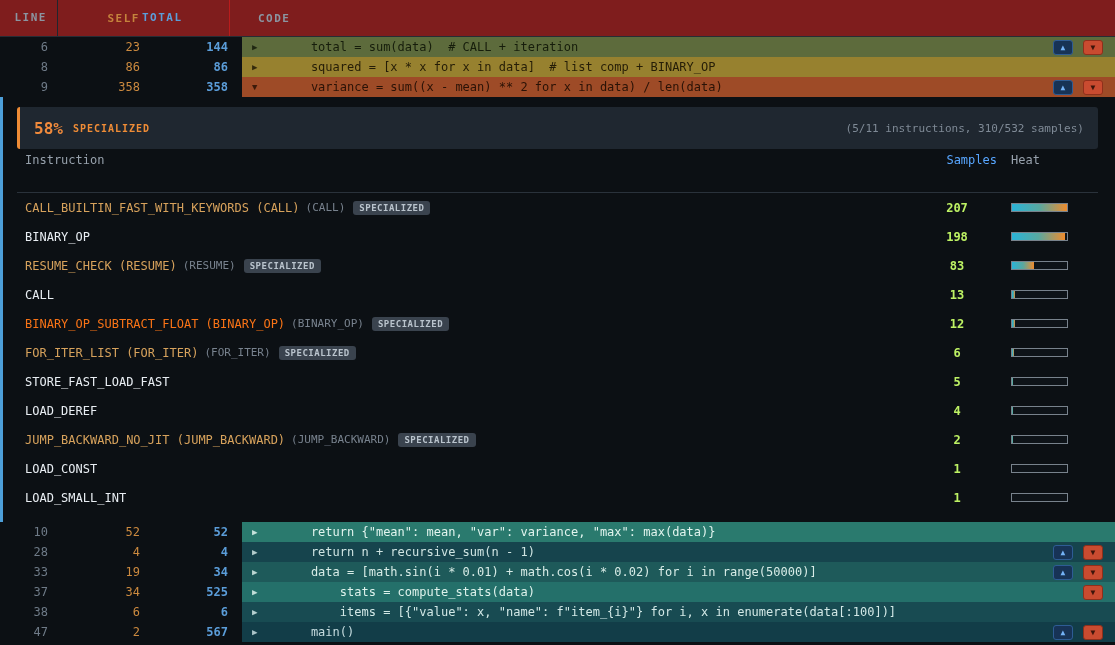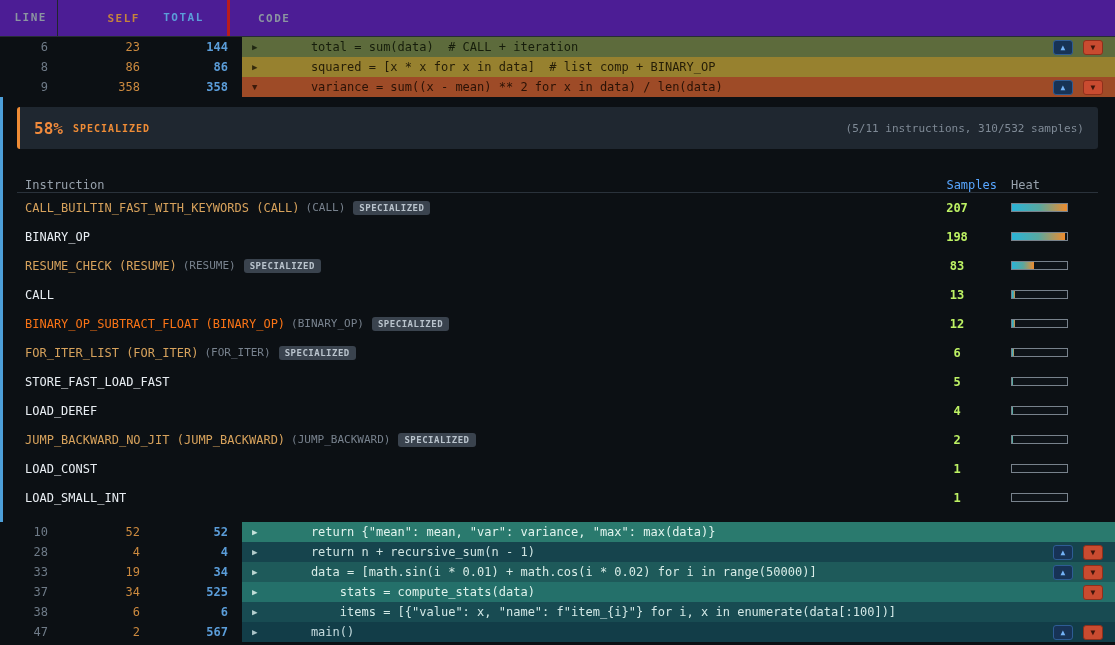--- a/index.html
+++ b/index.html
@@ -1,25 +1,25 @@
 <!DOCTYPE html>
 <html><head>
 <meta charset="utf-8">
 <style>
   * { margin:0; padding:0; box-sizing:border-box; }
   html,body { background:#0c1014; }
   body { font-family:"DejaVu Sans Mono", monospace; }
   .app { position:relative; width:1115px; height:645px; background:#0c1014; overflow:hidden; }
 
   
-  .cols-header { display:flex; height:37px; align-items:center; background:#4c1d95; border-bottom:1px solid #262d35;
+  .cols-header { display:flex; height:37px; align-items:center; background:#7f1d1d; border-bottom:1px solid #262d35;
                  font-size:11px; font-weight:bold; letter-spacing:1.5px; color:#8b95a1; }
   .cols-header .hline  { width:58px; text-align:right; padding-right:10px; border-right:1px solid #20262e; line-height:36px; }
   .cols-header .hself  { width:84px; text-align:right; padding-right:2px; color:#c5833c; }
-  .cols-header .htotal { width:88px; text-align:center; padding-right:2px; color:#5b9dd9; border-right:3px solid #b91c1c; line-height:36px; }
+  .cols-header .htotal { width:88px; text-align:left; padding-right:2px; color:#5b9dd9; border-right:1px solid #b91c1c; line-height:36px; }
   .cols-header .hcode  { padding-left:28px; }
 
   
   .row { display:flex; height:20px; }
   .gut { font-size:12px; line-height:20px; }
   .gut.line  { width:58px; text-align:right; padding-right:10px; color:#6f7b88; }
   .gut.self  { width:84px; text-align:right; padding-right:2px; color:#cc8a3f; font-weight:normal; }
   .gut.total { width:88px; text-align:right; padding-right:2px; color:#5b9dd9; font-weight:bold; }
   .codecell  { flex:1; margin-left:12px; display:flex; align-items:center; font-size:12px; white-space:pre; cursor:pointer; }
   .marker { width:40px; padding-left:10px; font-size:9px; opacity:.85; flex:none; }
@@ -31,21 +31,21 @@
   .btn.down { background:#c94b30; border-color:#8f2f1b; color:#3c140a; }
 
   
   .expansion { margin-right:17px; border-left:3px solid #4d9fd9; padding:10px 0 10px 14px; }
   .summary { display:flex; align-items:center; height:42px; background:#1f2730; border-left:3px solid #ef8c36;
              border-radius:3px; padding:0 14px; }
   .summary .pct { color:#f08a3c; font-size:16px; font-weight:bold; }
   .summary .pct-label { color:#ef8c36; font-size:10px; font-weight:bold; letter-spacing:1px; margin-left:10px; }
   .summary .detail { margin-left:auto; color:#7f8a96; font-size:11px; }
 
-  .ithead { display:flex; align-items:flex-end; height:40px; margin-top:4px; border-bottom:1px solid #2a323b;
+  .ithead { display:flex; align-items:flex-start; height:40px; margin-top:4px; border-bottom:1px solid #2a323b;
             color:#97a1ac; font-size:12px; padding:0 30px 0 8px; }
   .ih-name { flex:1; }
   .ih-samples { width:80px; text-align:right; color:#58a6ff; }
   .ih-heat { width:57px; margin-left:14px; }
 
   .irow { display:flex; align-items:center; height:29px; font-size:12px; padding:0 30px 0 8px; }
   .inamewrap { flex:1; display:flex; align-items:center; min-width:0; }
   .iname { font-weight:normal; white-space:pre; }
   .ibase { color:#78828e; font-size:11px; margin-left:6px; }
   .ibadge { background:#3a434e; color:#bac4cd; font-size:9px; letter-spacing:.5px; padding:2px 6px;

